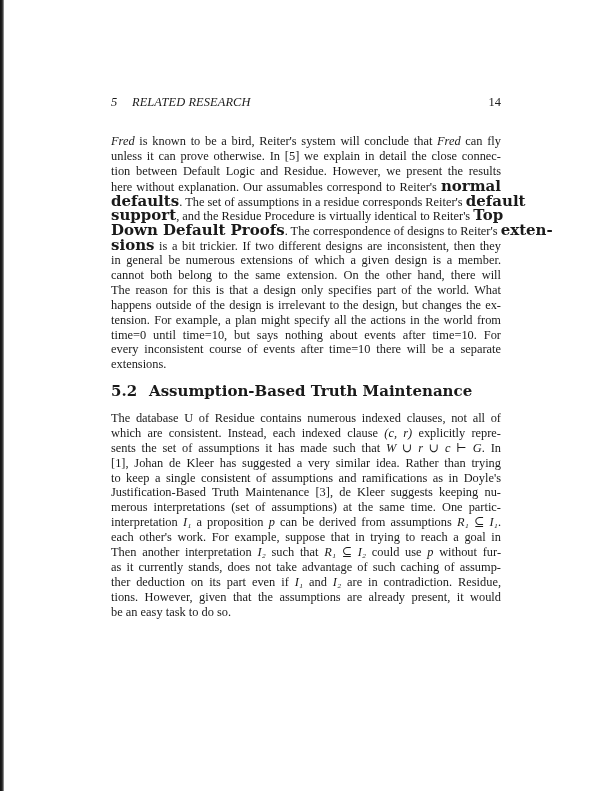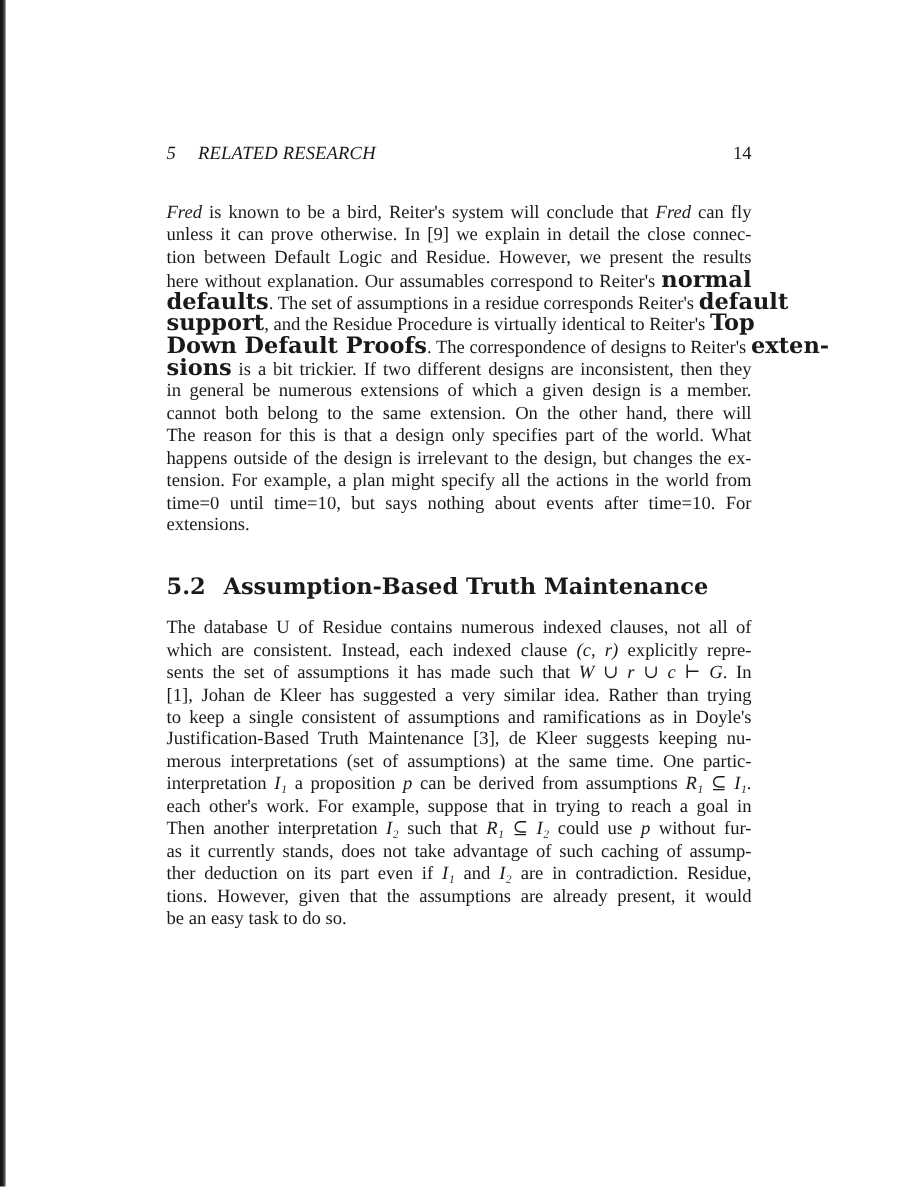--- a/index.html
+++ b/index.html
@@ -100,33 +100,34 @@
 <div class="page">
 
   <div class="running-head">
     <span class="sec-num">5</span>
     <span class="sec-title">RELATED RESEARCH</span>
     <span class="page-num">14</span>
   </div>
 
   <div class="para para1">
       <span class="line"><span class="i">Fred</span><span> is known to be a bird, Reiter's system will conclude that </span><span class="i">Fred</span><span> can fly</span></span>
-      <span class="line"><span>unless it can prove otherwise. In [9] we explain in detail the close connec-</span></span>
+      <span class="line"><span>unless it can prove otherwise. In [5] we explain in detail the close connec-</span></span>
       <span class="line"><span>tion between Default Logic and Residue. However, we present the results</span></span>
       <span class="line"><span>here without explanation. Our assumables correspond to Reiter's </span><span class="b">normal</span></span>
       <span class="line"><span class="b">defaults</span><span>. The set of assumptions in a residue corresponds Reiter's </span><span class="b">default</span></span>
       <span class="line"><span class="b">support</span><span>, and the Residue Procedure is virtually identical to Reiter's </span><span class="b">Top</span></span>
       <span class="line"><span class="b">Down Default Proofs</span><span>. The correspondence of designs to Reiter's </span><span class="b">exten-</span></span>
       <span class="line"><span class="b">sions</span><span> is a bit trickier. If two different designs are inconsistent, then they</span></span>
       <span class="line"><span>in general be numerous extensions of which a given design is a member.</span></span>
       <span class="line"><span>cannot both belong to the same extension. On the other hand, there will</span></span>
       <span class="line"><span>The reason for this is that a design only specifies part of the world. What</span></span>
       <span class="line"><span>happens outside of the design is irrelevant to the design, but changes the ex-</span></span>
       <span class="line"><span>tension. For example, a plan might specify all the actions in the world from</span></span>
       <span class="line"><span>time=0 until time=10, but says nothing about events after time=10. For</span></span>
+      <span class="line"><span>every inconsistent course of events after time=10 there will be a separate</span></span>
       <span class="line last"><span>extensions.</span></span>
     </div>
 
   <div class="section-heading">
     <span class="h-num">5.2</span><span>Assumption-Based Truth Maintenance</span>
   </div>
 
   <div class="para para2">
       <span class="line"><span>The database U of Residue contains numerous indexed clauses, not all of</span></span>
       <span class="line"><span>which are consistent. Instead, each indexed clause </span><span class="i">(c, r)</span><span> explicitly repre-</span></span>

